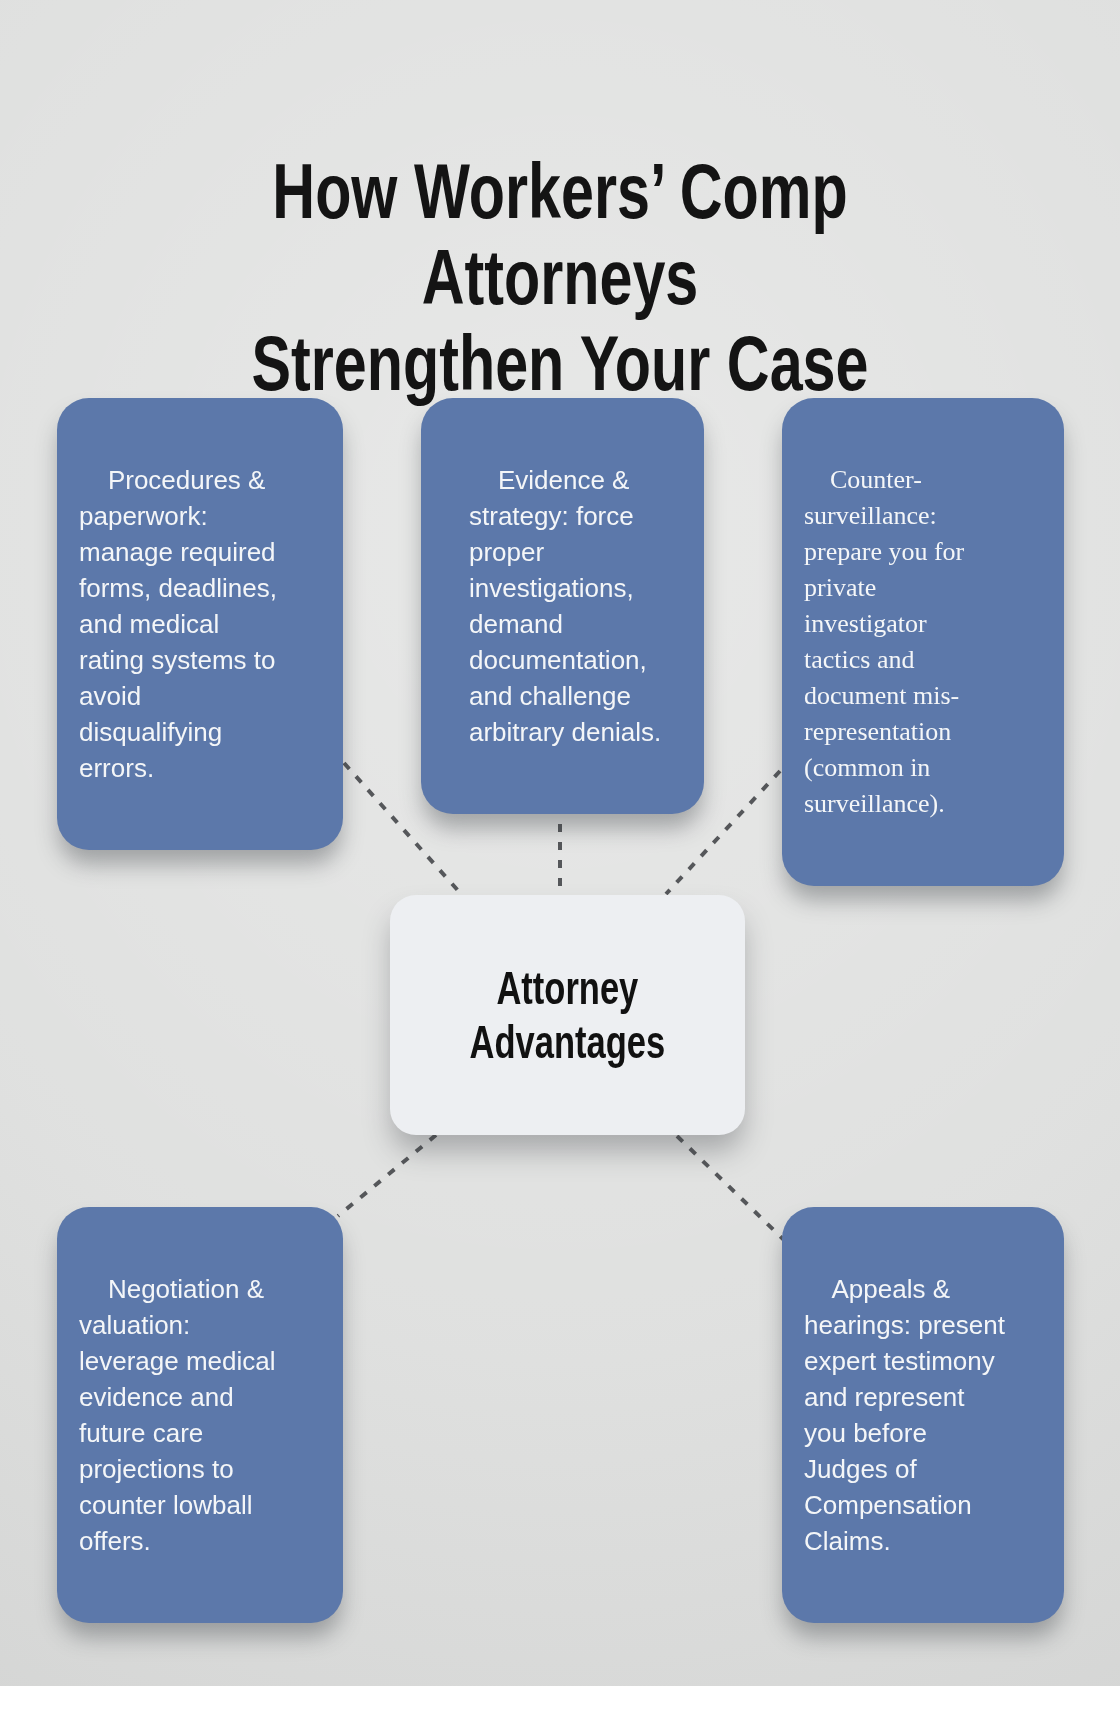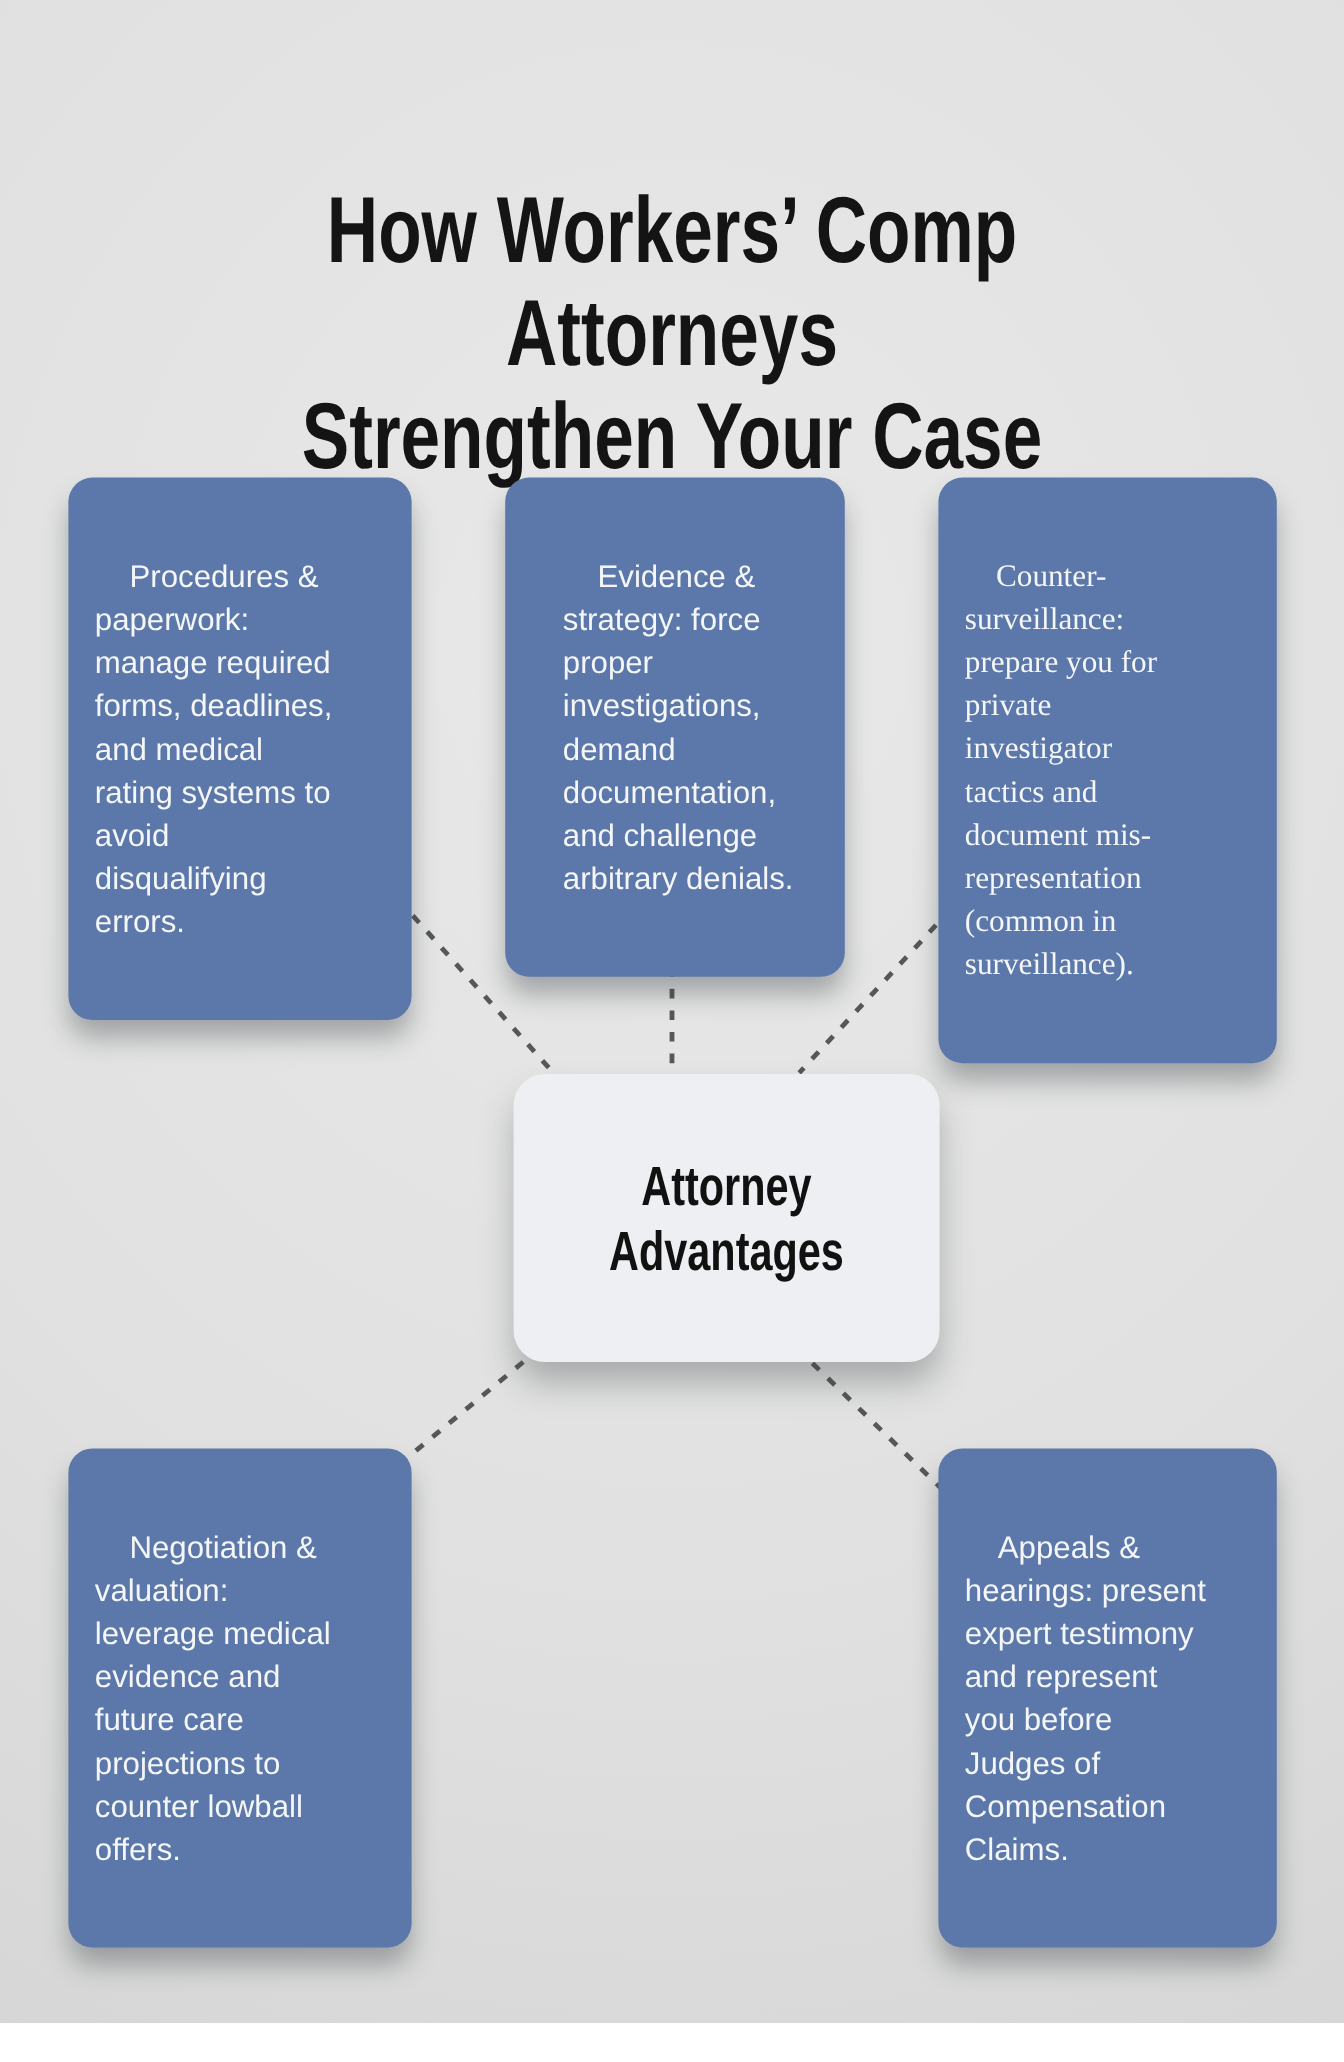--- a/index.html
+++ b/index.html
@@ -38,21 +38,21 @@
     stroke: var(--connector, #55575a);
     stroke-width: 4;
     stroke-dasharray: 8 10;
   }
   .node {
     position: absolute;
     z-index: 2;
     box-sizing: border-box;
     background: var(--node-fill, #5c78aa);
     color: var(--node-text, #f4f6f8);
-    border-radius: 20px;
+    border-radius: 32px;
     padding: 28px 22px;
     font-size: 26px;
     line-height: 36px;
     white-space: pre;
     box-shadow: 0 16px 22px -2px rgba(60, 64, 70, 0.40);
   }
   .node-1 { left: 57px;  top: 398px;  width: 286px; }
   .node-2 { left: 421px; top: 398px;  width: 283px; padding-left: 48px; }
   .node-3 { left: 782px; top: 398px;  width: 282px; font-family: Liberation Serif, serif; }
   .node-4 { left: 57px;  top: 1207px; width: 286px; }
@@ -63,21 +63,20 @@
     left: 390px;
     top: 895px;
     width: 355px;
     height: 240px;
     background: var(--center-fill, #edeff2);
     border-radius: 26px;
     box-shadow: 0 18px 28px -2px rgba(60, 64, 70, 0.35);
     display: flex;
     align-items: center;
     justify-content: center;
-    margin-left: 38px;
   }
   .center-label {
     text-align: center;
     white-space: pre-line;
     font-size: 46px;
     line-height: 54px;
     font-weight: 700;
     color: var(--center-text, #111111);
     transform: scaleX(0.75);
     transform-origin: 50% 50%;

